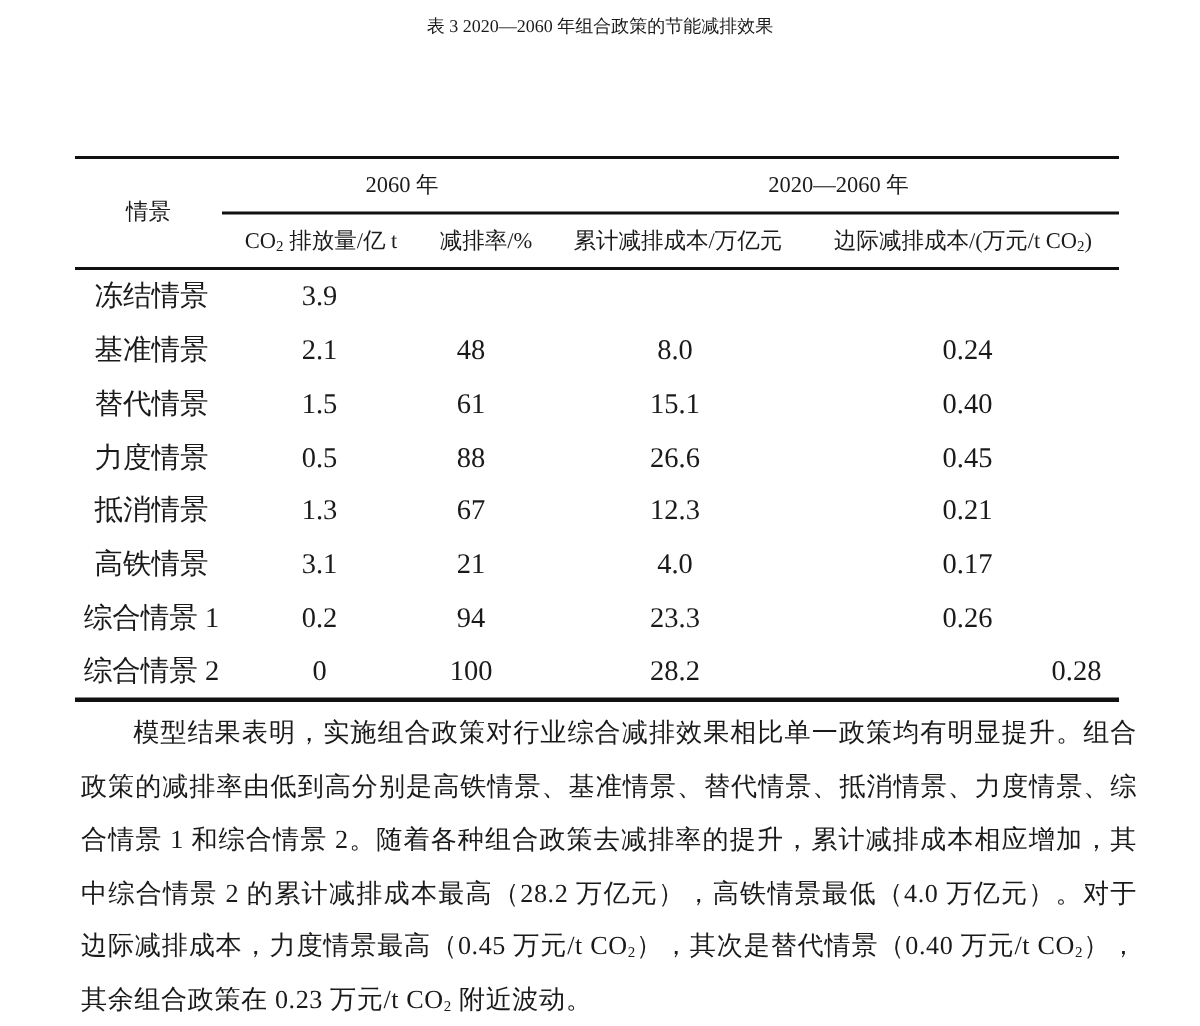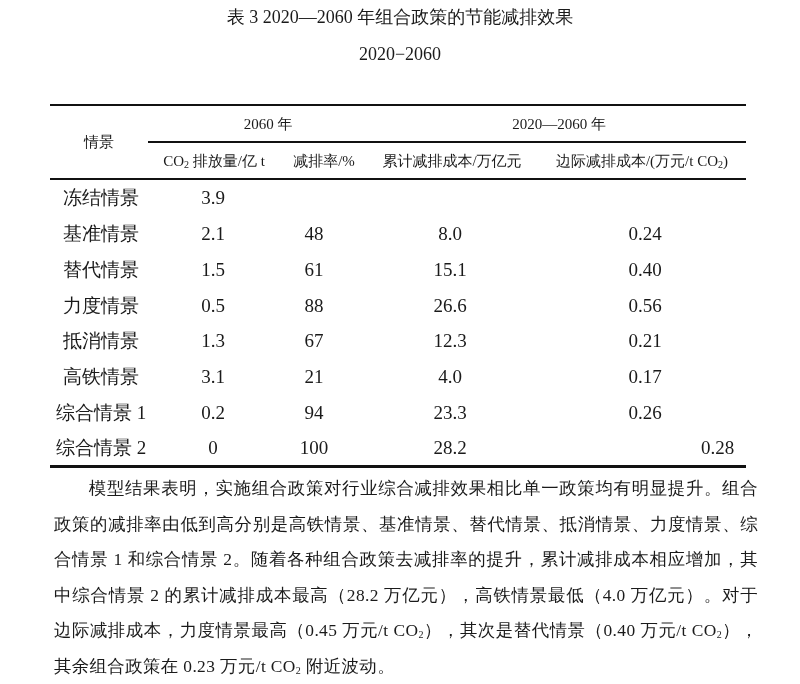--- a/index.html
+++ b/index.html
@@ -14,21 +14,21 @@
       overflow: hidden;
       font-family: "Liberation Serif", "DejaVu Serif", serif;
       color: #1a1a1a;
     }
     .caption-cn {
       position: absolute;
       top: 4px;
       left: 0;
       width: 800px;
       text-align: center;
-      font-size: 18px;
+      font-size: 12px;
       line-height: 26px;
     }
     .caption-en {
       position: absolute;
       top: 36px;
       left: 0;
       width: 800px;
       text-align: center;
       font-size: 18px;
       line-height: 36px;
@@ -61,21 +61,20 @@
       text-align: justify;
       text-indent: 2em;
       letter-spacing: 0.4px;
     }
   </style>
 </head>
 <body>
 
 <div class="caption-cn">表 3 2020—2060 年组合政策的节能减排效果</div>
 <div class="caption-en">
-  <div>2020−2060</div>
 </div>
 
 <div class="rule" style="left:50px; top:104px; width:696px; height:2px;"></div>
 <div class="rule" style="left:148px; top:141px; width:598px; height:1.5px;"></div>
 <div class="rule" style="left:50px; top:178px; width:696px; height:2px;"></div>
 <div class="rule" style="left:50px; top:465px; width:696px; height:2.5px;"></div>
 
 <div>
   <div class="hcell" style="left:50px; width:98px; top:132px;">情景</div>
   <div class="hcell" style="left:148px; width:240px; top:114px;">2060 年</div>
@@ -115,21 +114,21 @@
     <div class="cell" style="left:198px; width:30px; text-align:center;">1.5</div>
     <div class="cell" style="left:294px; width:40px; text-align:center;">61</div>
     <div class="cell" style="left:430px; width:40px; text-align:center;">15.1</div>
     <div class="cell" style="left:625px; width:40px; text-align:center;">0.40</div>
   </div>
   <div style="position:absolute; left:0; top:296px; width:800px; height:20px;">
     <div class="cell" style="left:58px; width:86px; text-align:center;">力度情景</div>
     <div class="cell" style="left:198px; width:30px; text-align:center;">0.5</div>
     <div class="cell" style="left:294px; width:40px; text-align:center;">88</div>
     <div class="cell" style="left:430px; width:40px; text-align:center;">26.6</div>
-    <div class="cell" style="left:625px; width:40px; text-align:center;">0.56</div>
+    <div class="cell" style="left:625px; width:40px; text-align:center;">0.45</div>
   </div>
   <div style="position:absolute; left:0; top:331px; width:800px; height:20px;">
     <div class="cell" style="left:58px; width:86px; text-align:center;">抵消情景</div>
     <div class="cell" style="left:198px; width:30px; text-align:center;">1.3</div>
     <div class="cell" style="left:294px; width:40px; text-align:center;">67</div>
     <div class="cell" style="left:430px; width:40px; text-align:center;">12.3</div>
     <div class="cell" style="left:625px; width:40px; text-align:center;">0.21</div>
   </div>
   <div style="position:absolute; left:0; top:367px; width:660px; height:20px;">
     <div class="cell" style="left:58px; width:86px; text-align:center;">高铁情景</div>

